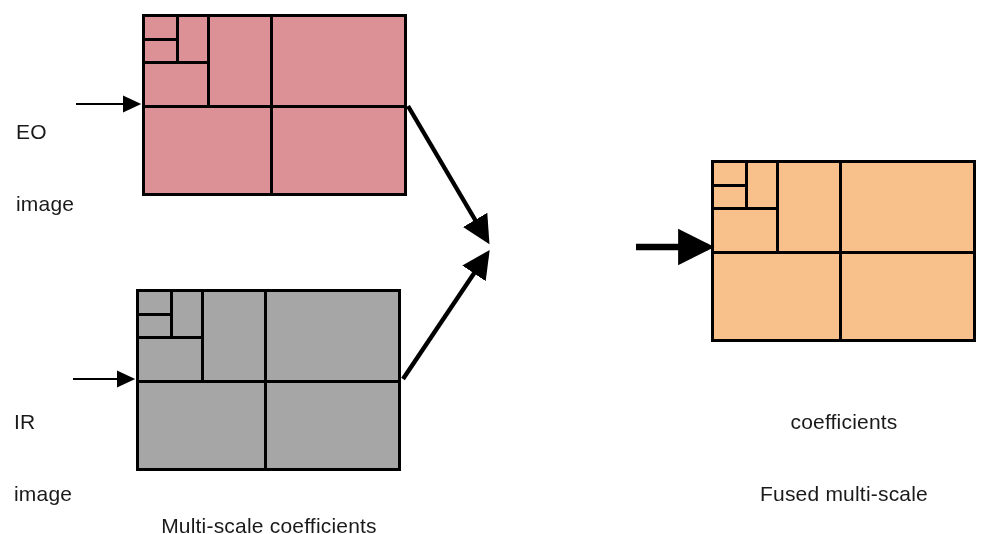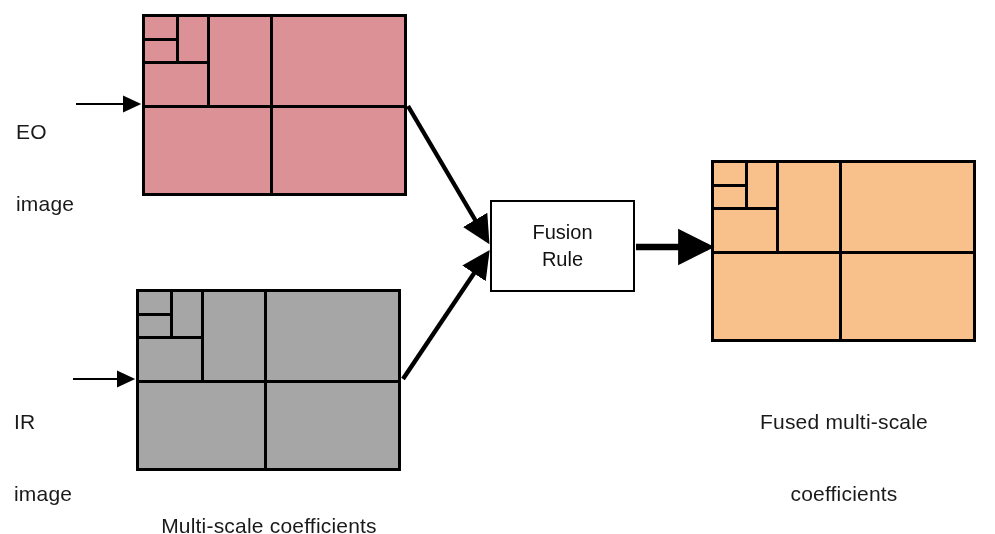--- a/index.html
+++ b/index.html
@@ -104,32 +104,28 @@
   <div class="block" id="fused-block" style="left: 711px; top: 160px; width: 265px; height: 182px; background: rgb(248, 193, 140);">
     <div class="sub" style="left:125px; top:0; width:3px; height:91px;"></div>
     <div class="sub" style="left:0; top:88px; width:259px; height:3px;"></div>
     <div class="sub" style="left:62px; top:0; width:3px; height:88px;"></div>
     <div class="sub" style="left:0; top:44px; width:65px; height:3px;"></div>
     <div class="sub" style="left:31px; top:0; width:3px; height:44px;"></div>
     <div class="sub" style="left:0; top:21px; width:34px; height:3px;"></div>
     <div class="sub" style="left:125px; top:91px; width:3px; height:88px;"></div>
   </div>
 
-  <div class="fusion-box" style="left:490px; top:200px; width:145px; height:92px;">
-    <span>Fusion</span>
-    <span>Rule</span>
-  </div>
 
   <div class="label" style="left: 137px; top: 490px; color: rgb(26, 26, 26);">
     <span>Multi-scale coefficients</span>
   </div>
 
   <div class="label label-center" style="left: 713px; top: 362px; width: 262px; color: rgb(26, 26, 26);">
+    <div>coefficients</div>
     <div>Fused multi-scale</div>
-    <div>coefficients</div>
   </div>
 
   <svg class="arrows" viewBox="0 0 995 534">
     <defs>
       <marker id="ah-thin" markerWidth="9" markerHeight="9" refX="7.4" refY="4.5" orient="auto" markerUnits="strokeWidth">
         <path d="M0,0.6 L8.4,4.5 L0,8.4 z" fill="#000000"></path>
       </marker>
       <marker id="ah-diag" markerWidth="7" markerHeight="7" refX="5.3" refY="3.5" orient="auto" markerUnits="strokeWidth">
         <path d="M0,0.3 L6.4,3.5 L0,6.7 z" fill="#000000"></path>
       </marker>

